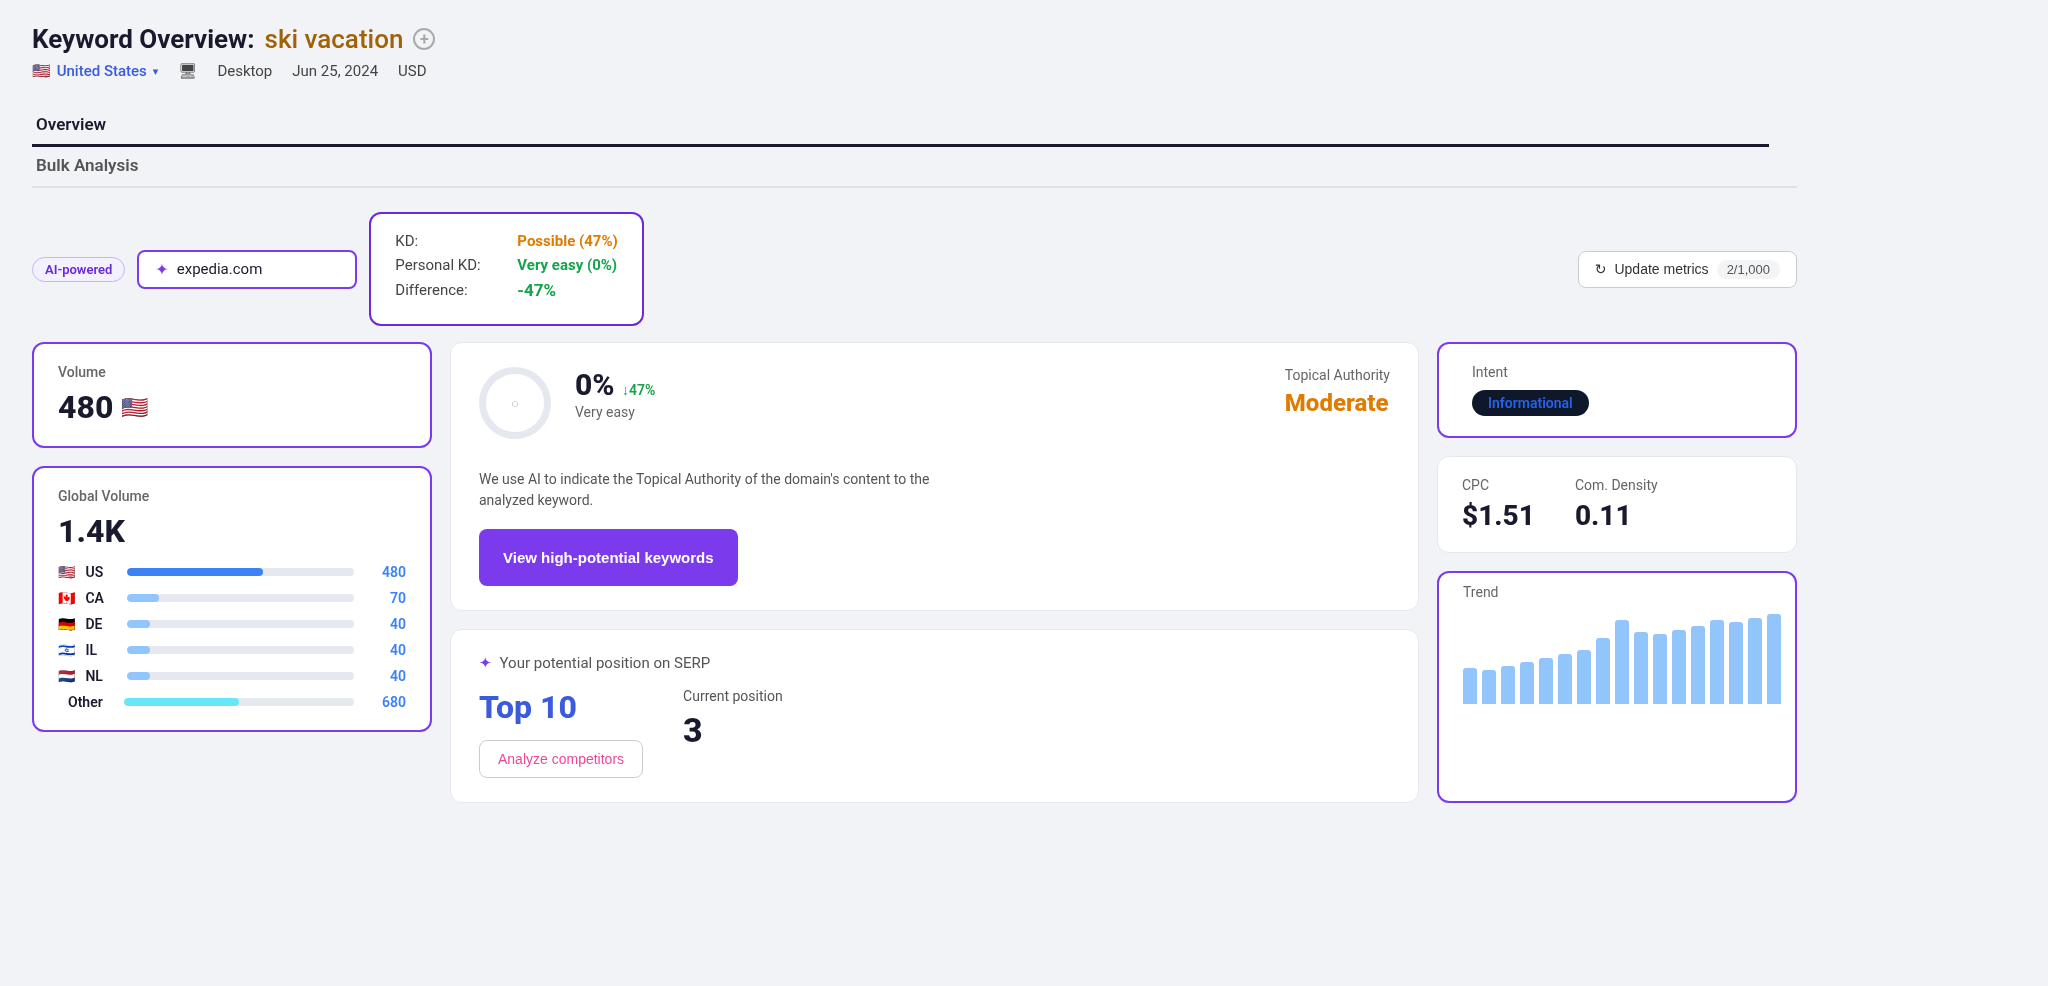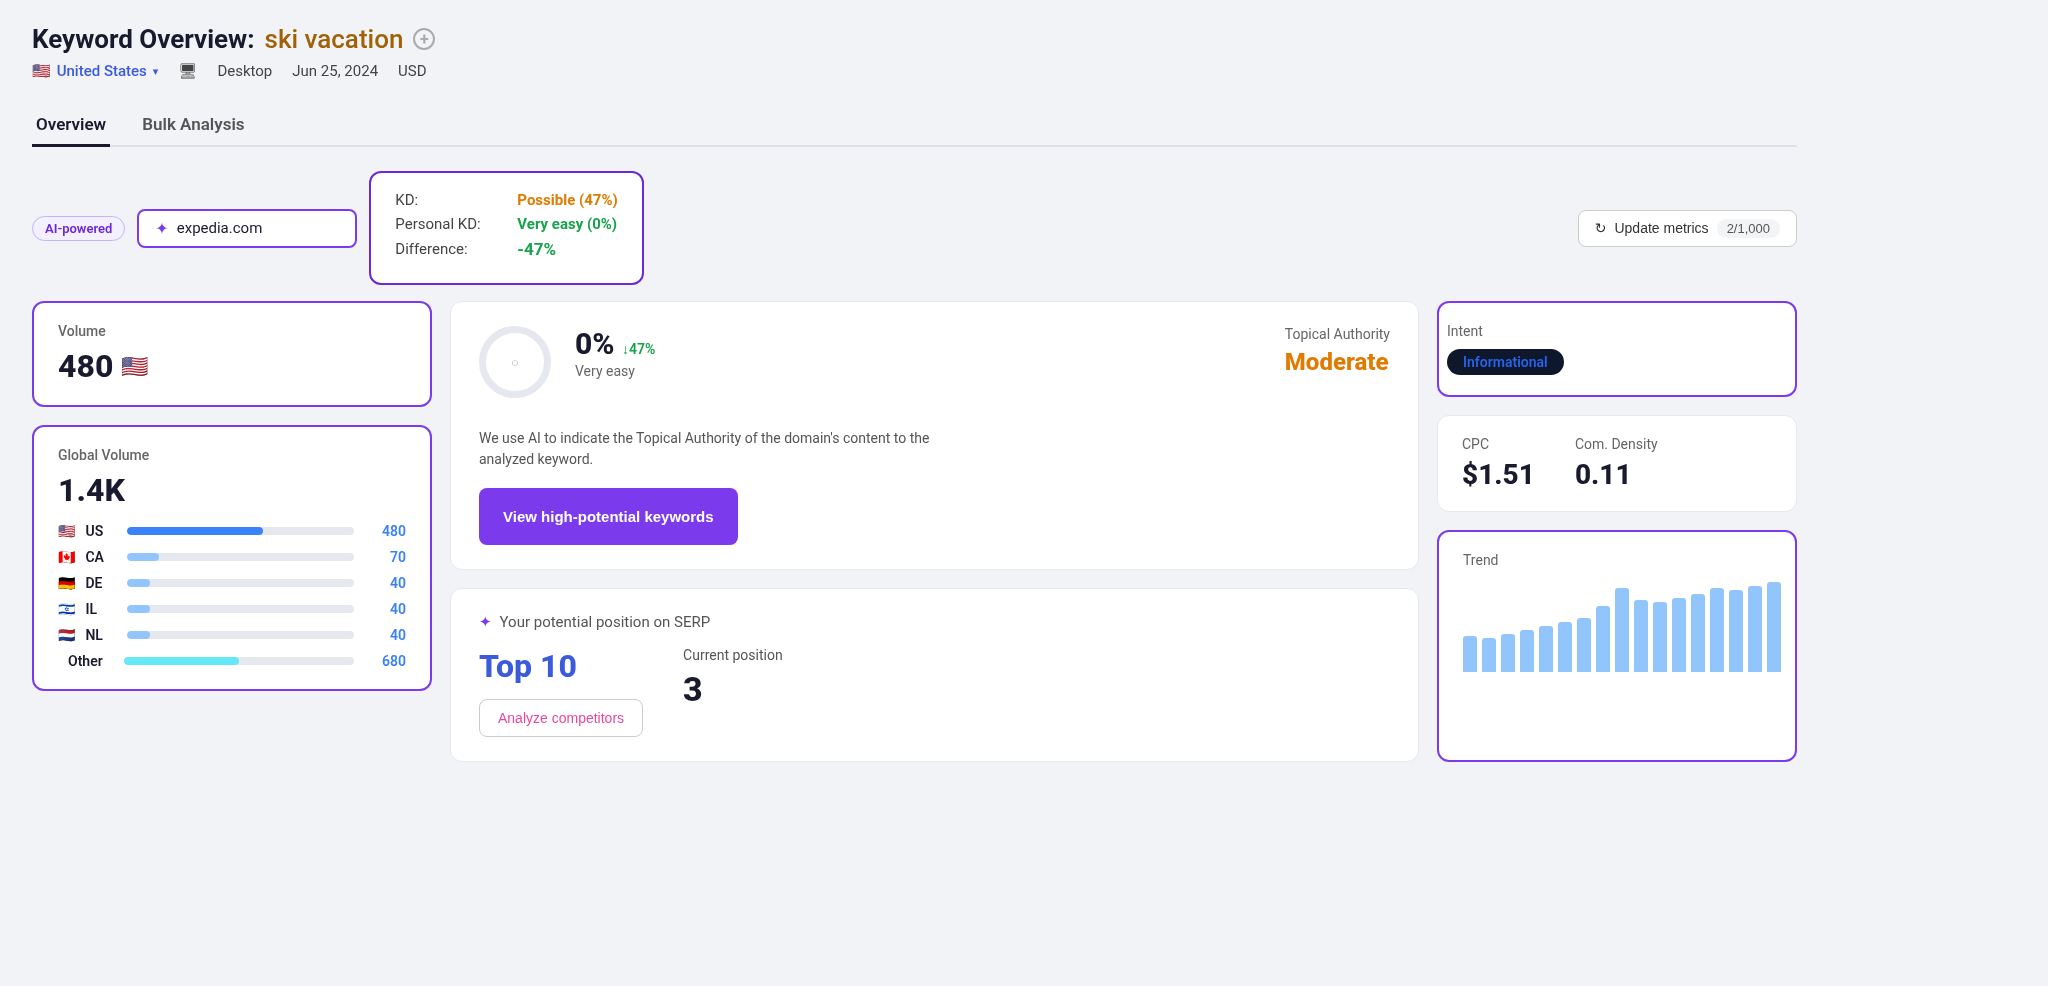--- a/index.html
+++ b/index.html
@@ -55,20 +55,21 @@
       color: #3b5bdb;
       cursor: pointer;
       font-weight: 500;
     }
     .chevron { font-size: 11px; color: #3b5bdb; }
     .tabs {
       display: flex;
       gap: 0;
       border-bottom: 2px solid #dde1ea;
       margin-bottom: 24px;
+      flex-direction: column;
     }
     .tab {
       padding: 10px 4px;
       margin-right: 28px;
       font-size: 17px;
       font-weight: 600;
       color: #555;
       cursor: pointer;
       border-bottom: 3px solid transparent;
       margin-bottom: -2px;
@@ -307,21 +308,21 @@
     
     .right-col {
       display: flex;
       flex-direction: column;
       gap: 18px;
     }
     .intent-card {
       background: #fff;
       border: 2px solid #7c3aed;
       border-radius: 12px;
-      padding: 20px 8px;
+      padding: 20px 33px;
     }
     .intent-label {
       font-size: 14px;
       color: #666;
       margin-bottom: 10px;
     }
     .intent-badge {
       background: #0f172a;
       color: #2563eb;
       border-radius: 20px;
@@ -364,21 +365,21 @@
       display: flex;
       gap: 40px;
     }
     .metric-block { display: flex; flex-direction: column; }
     .metric-label { font-size: 14px; color: #666; margin-bottom: 6px; }
     .metric-value { font-size: 28px; font-weight: 800; color: #1a1a2e; }
     .trend-card {
       background: #fff;
       border: 2px solid #7c3aed;
       border-radius: 12px;
-      padding: 20px 24px;
+      padding: 11px 24px;
       flex: 1;
     }
     .trend-label {
       font-size: 14px;
       color: #666;
       margin-bottom: 14px;
     }
     .trend-chart {
       display: flex;
       align-items: flex-end;

